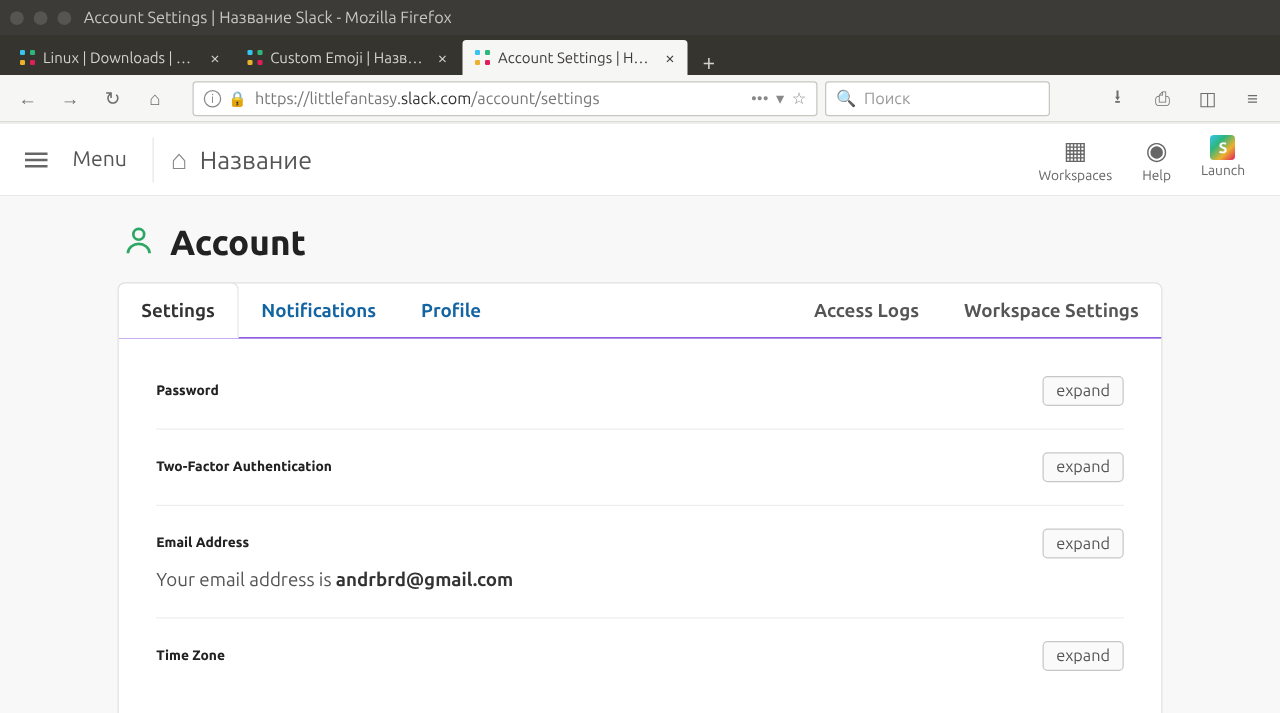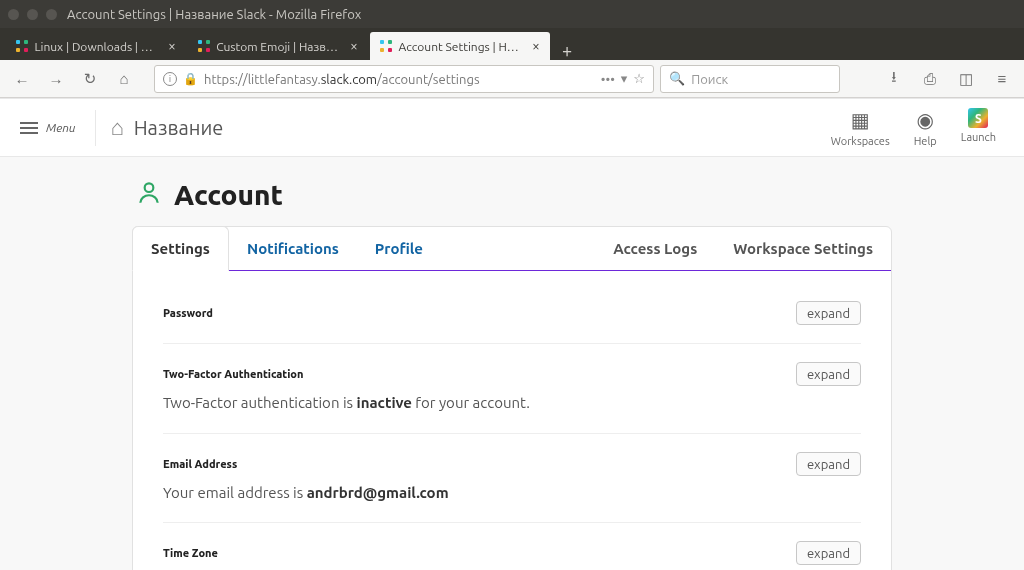--- a/index.html
+++ b/index.html
@@ -26,32 +26,32 @@
 .nav-btn { width: 28px; height: 28px; display: flex; align-items: center; justify-content: center; color: #6d6d6d; cursor: pointer; font-size: 15px; }
 .urlbar { flex: 0 1 500px; height: 28px; border: 1px solid #c8c6c1; border-radius: 3px; background: #fff; display: flex; align-items: center; padding: 0 8px; font-size: 13px; color: #777; gap: 6px; margin-left: 10px; }
 .urlbar .info { width: 14px; height: 14px; border: 1px solid #888; border-radius: 50%; display: flex; align-items: center; justify-content: center; font-size: 10px; color: #888; }
 .urlbar .lock { color: #12bc00; font-size: 12px; }
 .urlbar .url-text { flex: 1; }
 .urlbar .url-text .domain { color: #333; }
 .searchbar { flex: 0 1 180px; height: 28px; border: 1px solid #c8c6c1; border-radius: 3px; background: #fff; display: flex; align-items: center; padding: 0 8px; font-size: 13px; color: #999; gap: 6px; }
 .nav-right { margin-left: auto; display: flex; gap: 8px; color: #5d5c58; }
 .content { flex: 1; background: #fff; overflow: hidden; display: flex; flex-direction: column; border-top: 1px solid #e8e8e8; }
 .slack-header { height: 58px; border-bottom: 1px solid #e8e8e8; display: flex; align-items: center; padding: 0 28px 0 20px; }
-.menu-btn { display: flex; align-items: center; gap: 8px; font-size: 12px; color: #555; cursor: pointer; padding-right: 18px; font-style: italic; }
+.menu-btn { display: flex; align-items: center; gap: 20px; font-size: 17px; color: #555; cursor: pointer; padding-right: 18px; }
 .burger { display: flex; flex-direction: column; gap: 3px; }
 .burger span { width: 18px; height: 2px; background: #666; }
 .divider-v { width: 1px; height: 36px; background: #e8e8e8; margin: 0 14px 0 2px; }
 .ws-name { display: flex; align-items: center; gap: 10px; font-size: 20px; color: #555; }
 .home-icon { font-size: 22px; color: #888; }
 .header-right { margin-left: auto; display: flex; gap: 24px; }
 .hr-item { display: flex; flex-direction: column; align-items: center; gap: 3px; font-size: 11px; color: #666; cursor: pointer; }
 .hr-icon { font-size: 20px; color: #666; }
 .launch-icon { width: 20px; height: 20px; background: linear-gradient(135deg, #36c5f0, #2eb67d, #ecb22e, #e01e5a); border-radius: 3px; display: flex; align-items: center; justify-content: center; color: #fff; font-weight: bold; font-size: 12px; }
 .page-body { flex: 1; background: #f8f8f8; display: flex; justify-content: center; overflow: auto; }
-.page-inner { width: 760px; padding-top: 22px; }
+.page-inner { width: 836px; padding-top: 22px; }
 .page-title { display: flex; align-items: center; gap: 12px; margin-left: 4px; }
 .page-title .picon { color: #2ea664; font-size: 24px; }
 .page-title h1 { font-size: 28px; font-weight: 800; color: #222; }
 .tabs-card { margin-top: 16px; background: #fff; border: 1px solid #e1e1e1; border-radius: 6px; }
 .tabs-row { display: flex; border-bottom: 1px solid #6d28d9; height: 44px; align-items: stretch; }
 .tabbtn { padding: 0 18px; display: flex; align-items: center; font-size: 15px; font-weight: 700; color: #1264a3; cursor: pointer; }
 .tabbtn.active { color: #333; border-bottom: 2px solid transparent; position: relative; background: #fff; border: 1px solid #e1e1e1; border-bottom: 1px solid #fff; border-radius: 6px 6px 0 0; margin: -1px 0 -1px -1px; }
 .tabs-right { margin-left: auto; display: flex; }
 .tabbtn.muted { color: #555; font-weight: 600; }
 .sections { padding: 12px 30px 20px; }
@@ -200,21 +200,20 @@
                 <h3>Password</h3>
                 <button class="expand-btn">expand</button>
               </div>
             </div>
 
             <div class="section">
               <div class="sec-head">
                 <h3>Two-Factor Authentication</h3>
                 <button class="expand-btn">expand</button>
               </div>
-              <div class="sec-body"><span>Two-Factor authentication is </span><strong>inactive</strong><span> for your account.</span></div>
             </div>
 
             <div class="section">
               <div class="sec-head">
                 <h3>Email Address</h3>
                 <button class="expand-btn">expand</button>
               </div>
               <div class="sec-body"><span>Your email address is </span><strong>andrbrd@gmail.com</strong></div>
             </div>
 

